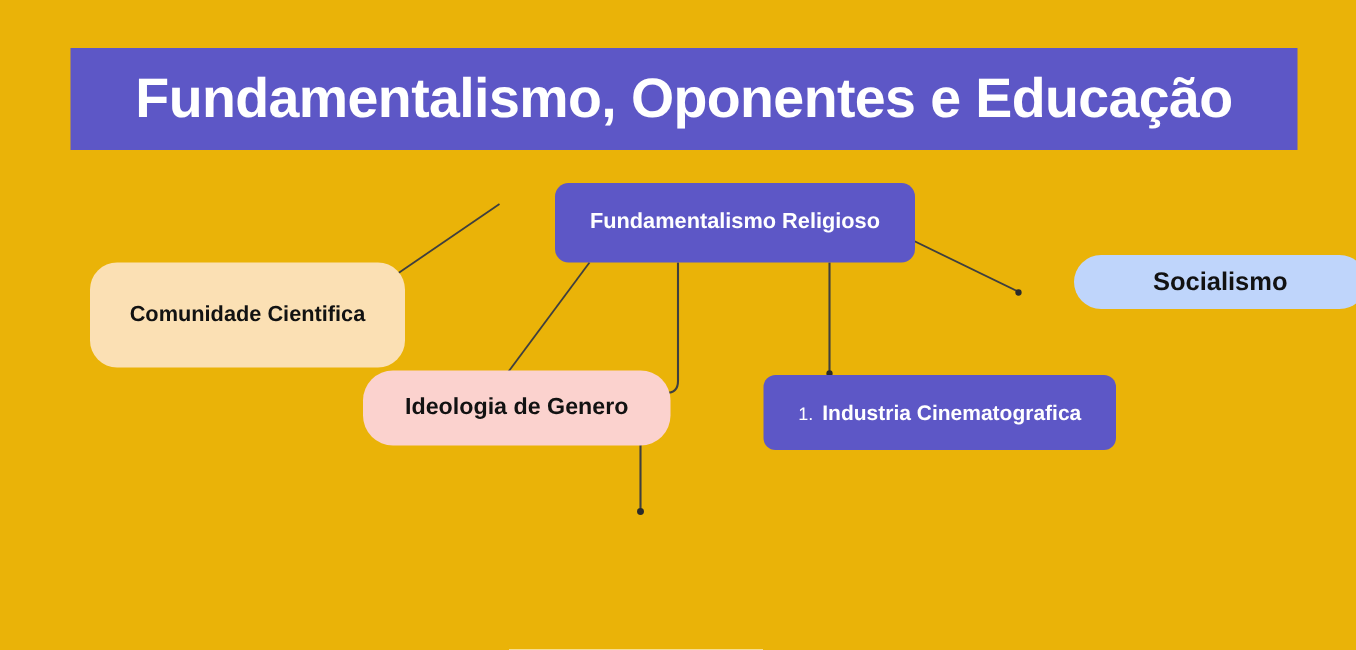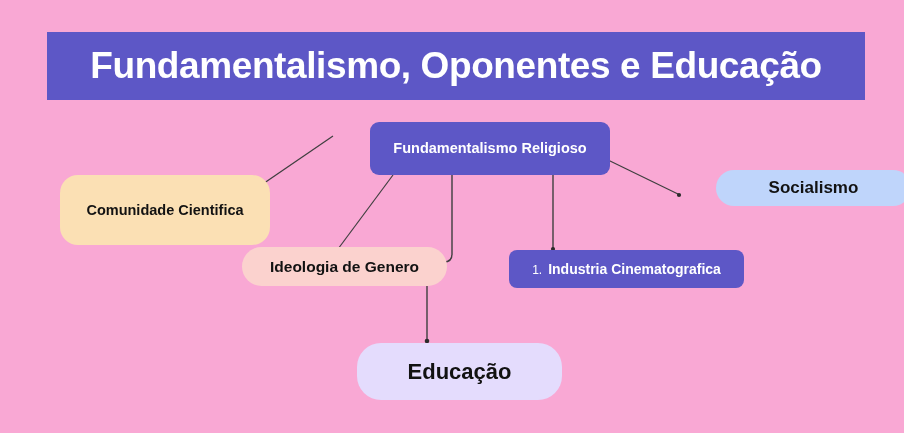--- a/index.html
+++ b/index.html
@@ -4,21 +4,21 @@
 <style>
   html, body {
     margin: 0;
     padding: 0;
     background: #ffffff;
   }
   #canvas {
     position: relative;
     width: 904px;
     height: 433px;
-    background: #f9a8d4;
+    background: #eab308;
     overflow: hidden;
     font-family: "Liberation Sans", sans-serif;
   }
   #edges {
     position: absolute;
     left: 0;
     top: 0;
     width: 904px;
     height: 433px;
     pointer-events: none;
@@ -84,34 +84,34 @@
   }
   #node-comunidade .node-label {
     color: #121212;
     font-size: 14.5px;
   }
   
   #node-ideologia {
     left: 205px;
     top: 247px;
     width: 205px;
-    height: 39px;
+    height: 50px;
     background: #fbd2ce;
     border-radius: 20px;
   }
   #node-ideologia .node-label {
     color: #121212;
     font-size: 15.5px;
   }
   
   #node-industria {
     left: 472px;
     top: 250px;
     width: 235px;
-    height: 38px;
+    height: 50px;
     background: #5d57c6;
     border-radius: 8px;
   }
   #node-industria .node-label {
     color: #ffffff;
     font-size: 14px;
   }
   
   #node-socialismo {
     left: 679px;
@@ -180,17 +180,14 @@
   <div class="node" id="node-industria">
     <span class="node-label">
       <span class="num-prefix">1.</span><span>Industria Cinematografica</span>
     </span>
   </div>
 
   <div class="node" id="node-socialismo">
     <span class="node-label">Socialismo</span>
   </div>
 
-  <div class="node" id="node-educacao">
-    <span class="node-label">Educação</span>
-  </div>
 
 </div>
 
 </body></html>

